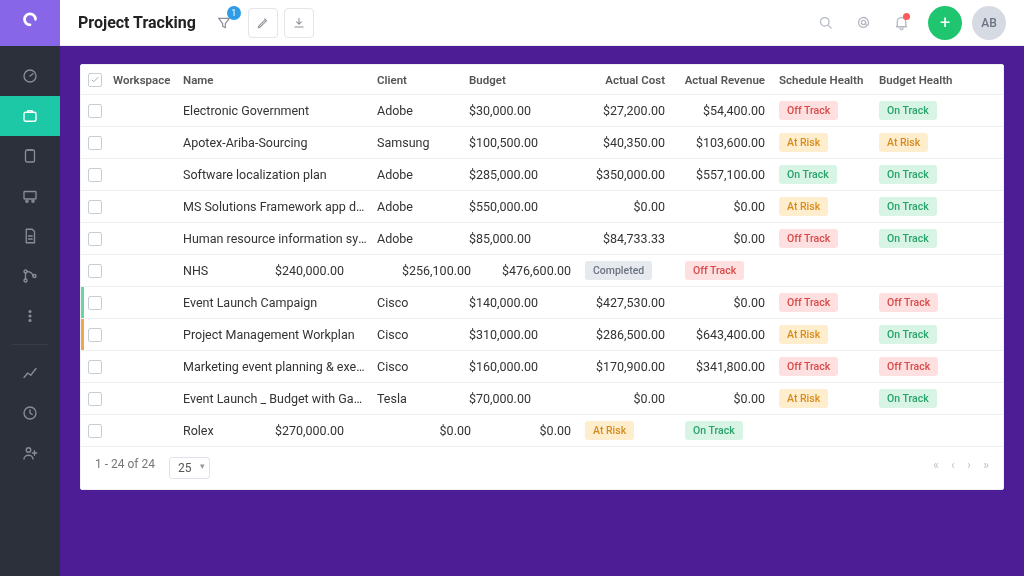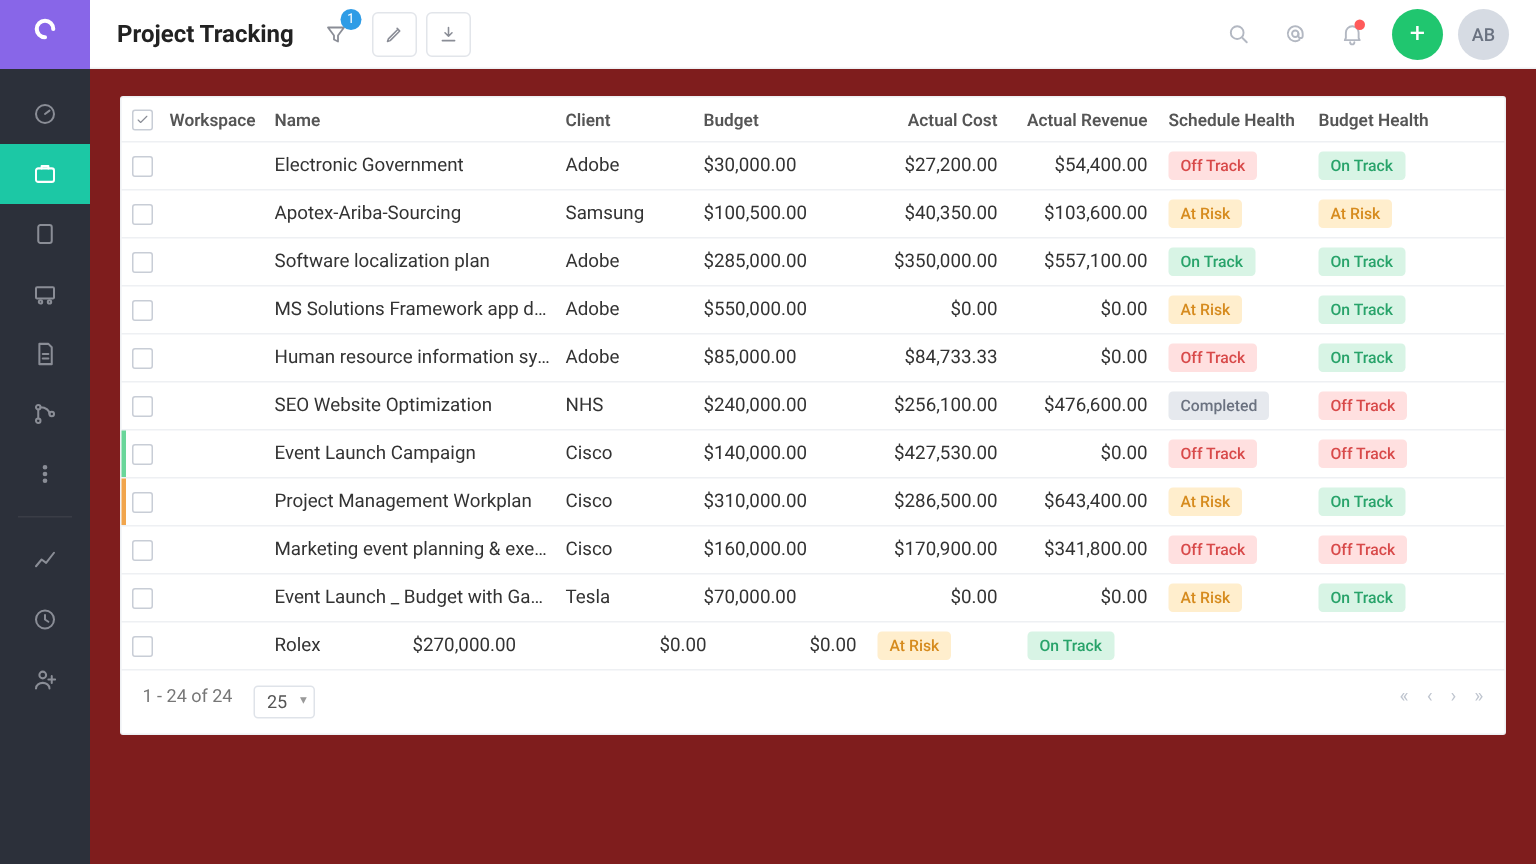--- a/index.html
+++ b/index.html
@@ -16,21 +16,21 @@
 .topbar{height:46px;display:flex;align-items:center;padding:0 18px;border-bottom:1px solid #eef0f3}
 .title{font-size:16px;font-weight:700;color:#222;margin-right:14px}
 .filter-btn{position:relative;width:28px;height:28px;display:flex;align-items:center;justify-content:center;color:#8a8d96;cursor:pointer;margin-right:10px}
 .filter-badge{position:absolute;top:-3px;right:-3px;width:14px;height:14px;border-radius:50%;background:#2e9ce6;color:#fff;font-size:9px;display:flex;align-items:center;justify-content:center}
 .icon-btn{width:30px;height:30px;border:1px solid #e2e5ea;border-radius:4px;display:flex;align-items:center;justify-content:center;color:#8a8d96;cursor:pointer;margin-right:6px}
 .spacer{flex:1}
 .top-icon{width:34px;height:34px;display:flex;align-items:center;justify-content:center;color:#b3b8c2;cursor:pointer;margin-left:4px;position:relative}
 .bell-dot{position:absolute;top:7px;right:8px;width:7px;height:7px;border-radius:50%;background:#ff5a5a}
 .add-btn{width:34px;height:34px;border-radius:50%;background:#20c66f;color:#fff;display:flex;align-items:center;justify-content:center;margin-left:10px;cursor:pointer;font-size:18px}
 .avatar{width:34px;height:34px;border-radius:50%;background:#d6dbe3;color:#6a7280;display:flex;align-items:center;justify-content:center;margin-left:10px;font-size:12px;font-weight:500}
-.content{flex:1;background:#7f1d1d;padding:18px 20px;overflow:auto}
+.content{flex:1;background:#4c1d95;padding:18px 20px;overflow:auto}
 .table{background:#fff;border:1px solid #eef0f3;border-radius:2px}
 .row{display:flex;align-items:center;border-bottom:1px solid #eef0f3;min-height:30px;padding:6px 0;position:relative}
 .row.head{font-weight:600;color:#555;font-size:11.5px}
 .row.group{font-weight:600;color:#333;font-size:12.5px}
 .row.data{font-size:12.5px;color:#333}
 .cell-chk{width:28px;display:flex;justify-content:center}
 .chk{width:14px;height:14px;border:1.5px solid #c8cdd6;border-radius:2px;background:#fff}
 .cell-ws{width:74px;padding-left:4px}
 .cell-name{width:194px;padding-right:10px;white-space:nowrap;overflow:hidden;text-overflow:ellipsis}
 .cell-client{width:92px}
@@ -257,21 +257,20 @@
               <div class="cell-cost">$84,733.33</div>
               <div class="cell-rev">$0.00</div>
               <div class="cell-sched"><span class="badge offtrack">Off Track</span></div>
               <div class="cell-bud"><span class="badge ontrack">On Track</span></div>
             </div>
             <div class="row data">
               <div class="cell-chk">
                 <div class="chk"></div>
               </div>
               <div class="cell-ws"></div>
-              <div class="cell-name">SEO Website Optimization</div>
               <div class="cell-client">NHS</div>
               <div class="cell-budget">$240,000.00</div>
               <div class="cell-cost">$256,100.00</div>
               <div class="cell-rev">$476,600.00</div>
               <div class="cell-sched"><span class="badge completed">Completed</span></div>
               <div class="cell-bud"><span class="badge offtrack">Off Track</span></div>
             </div>
             <div class="row data">
               <div class="edge green"></div>
               <div class="cell-chk">

